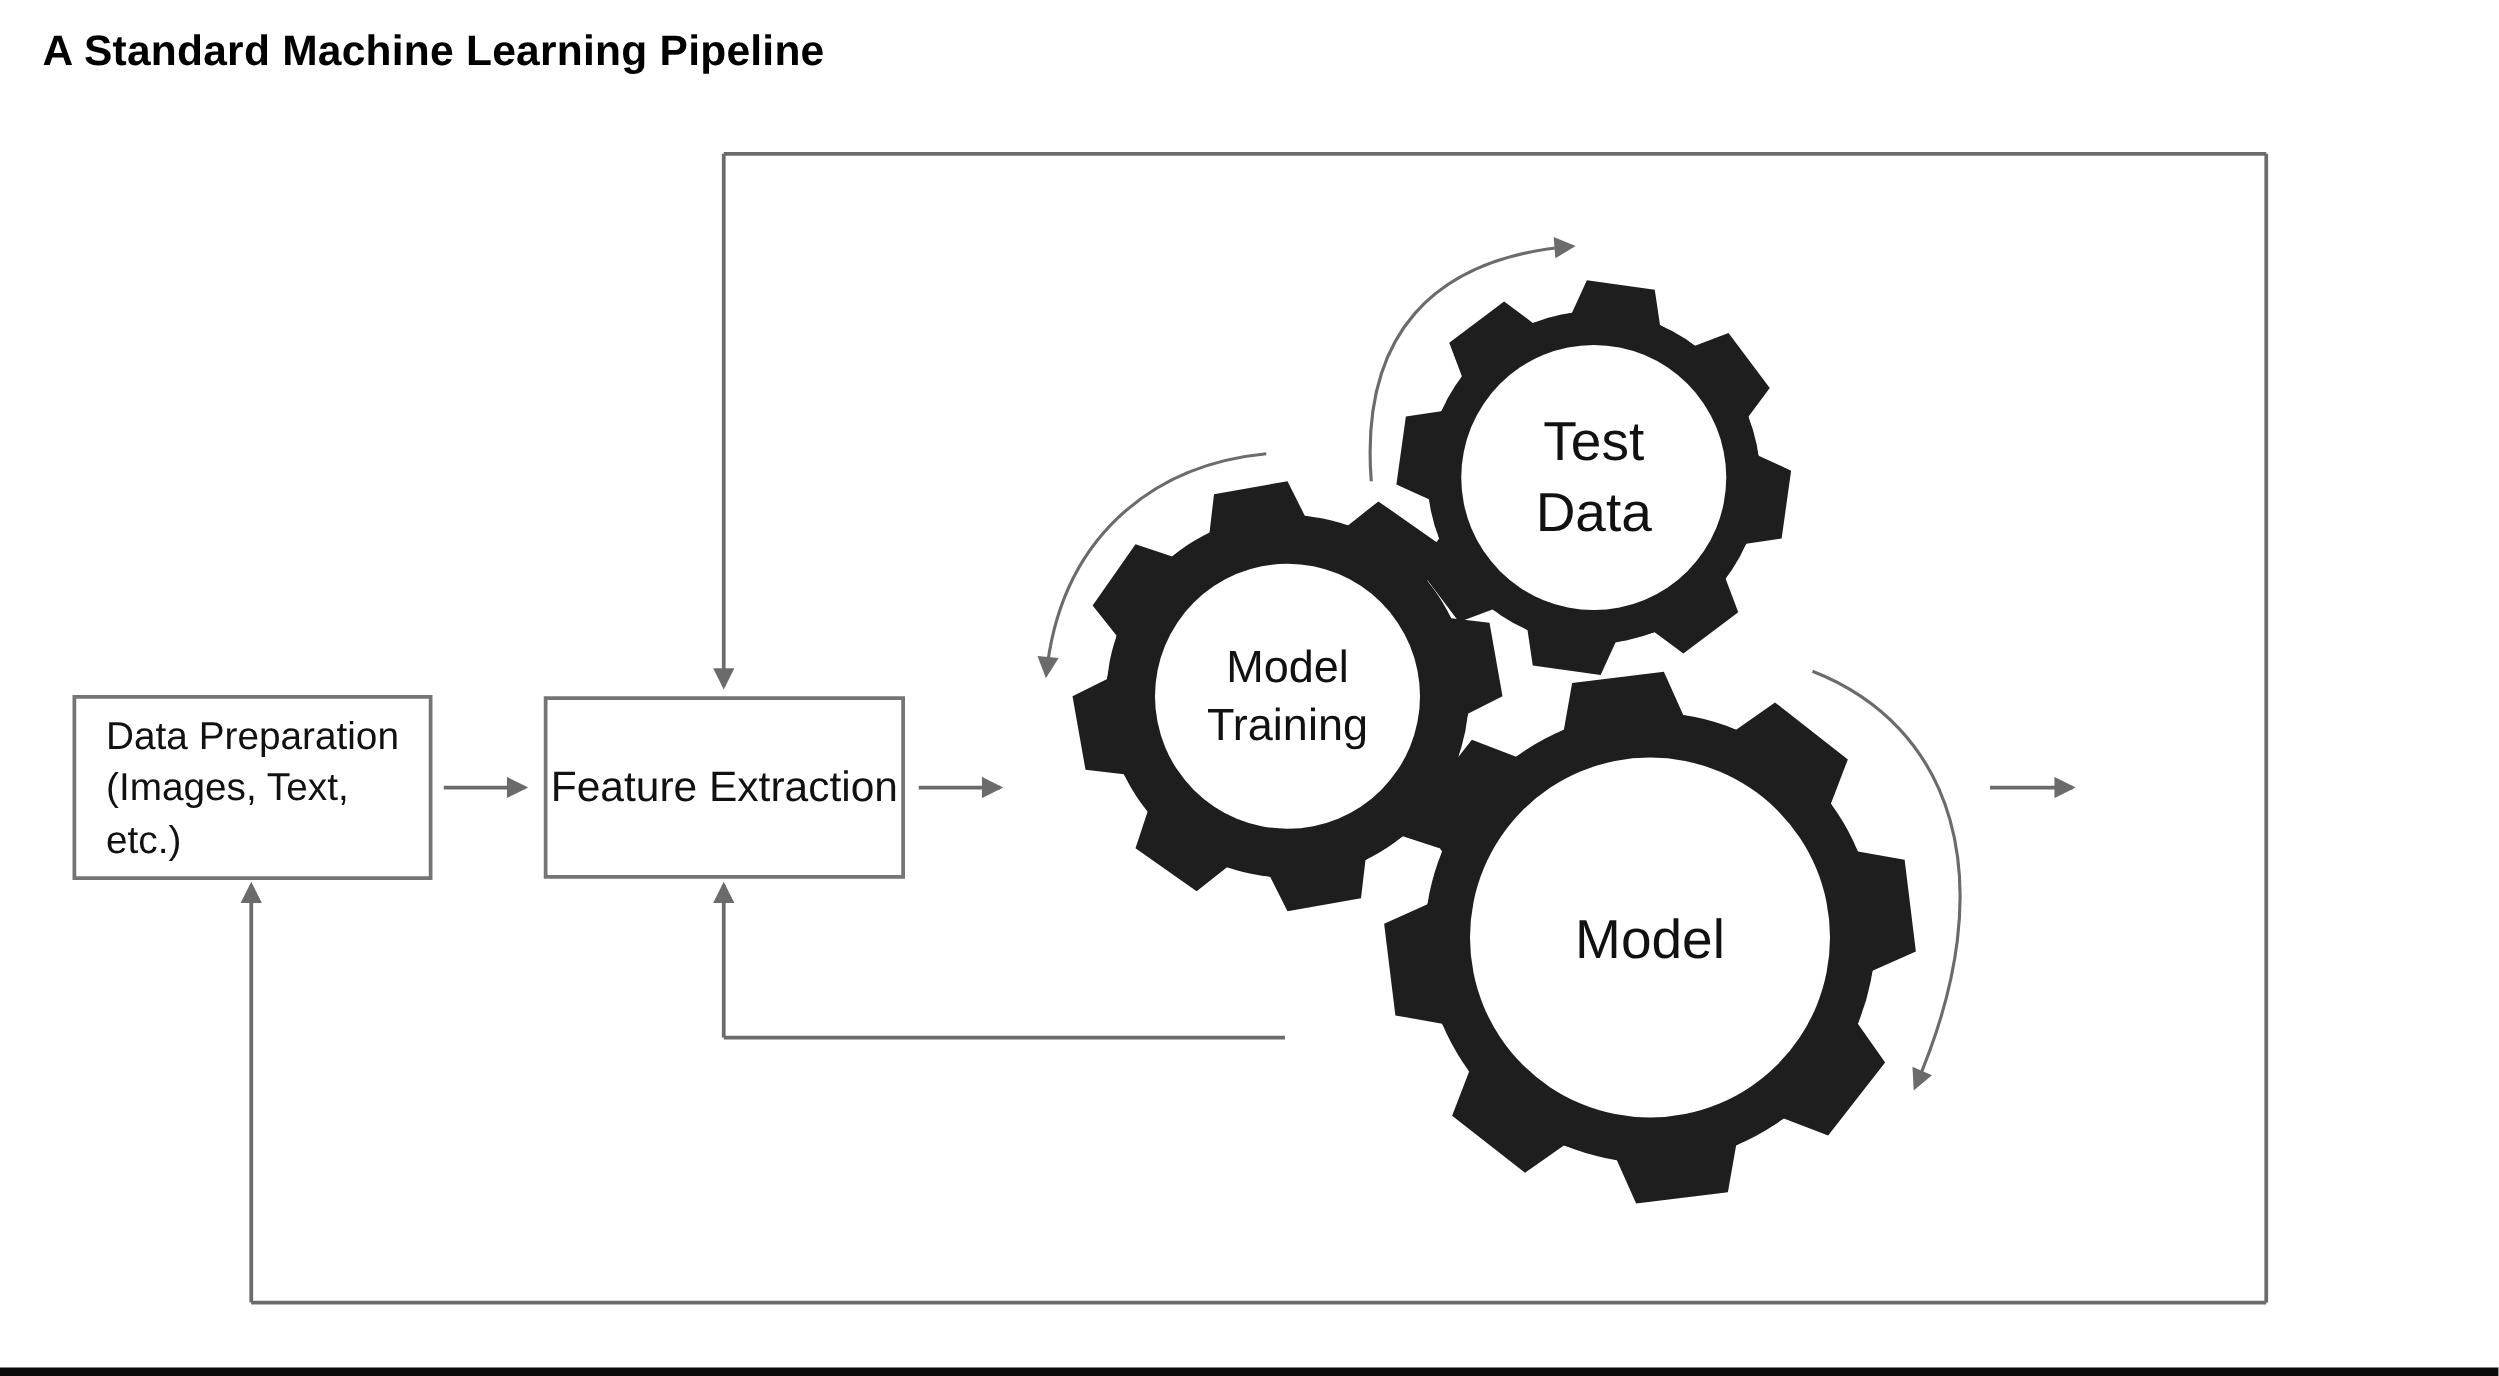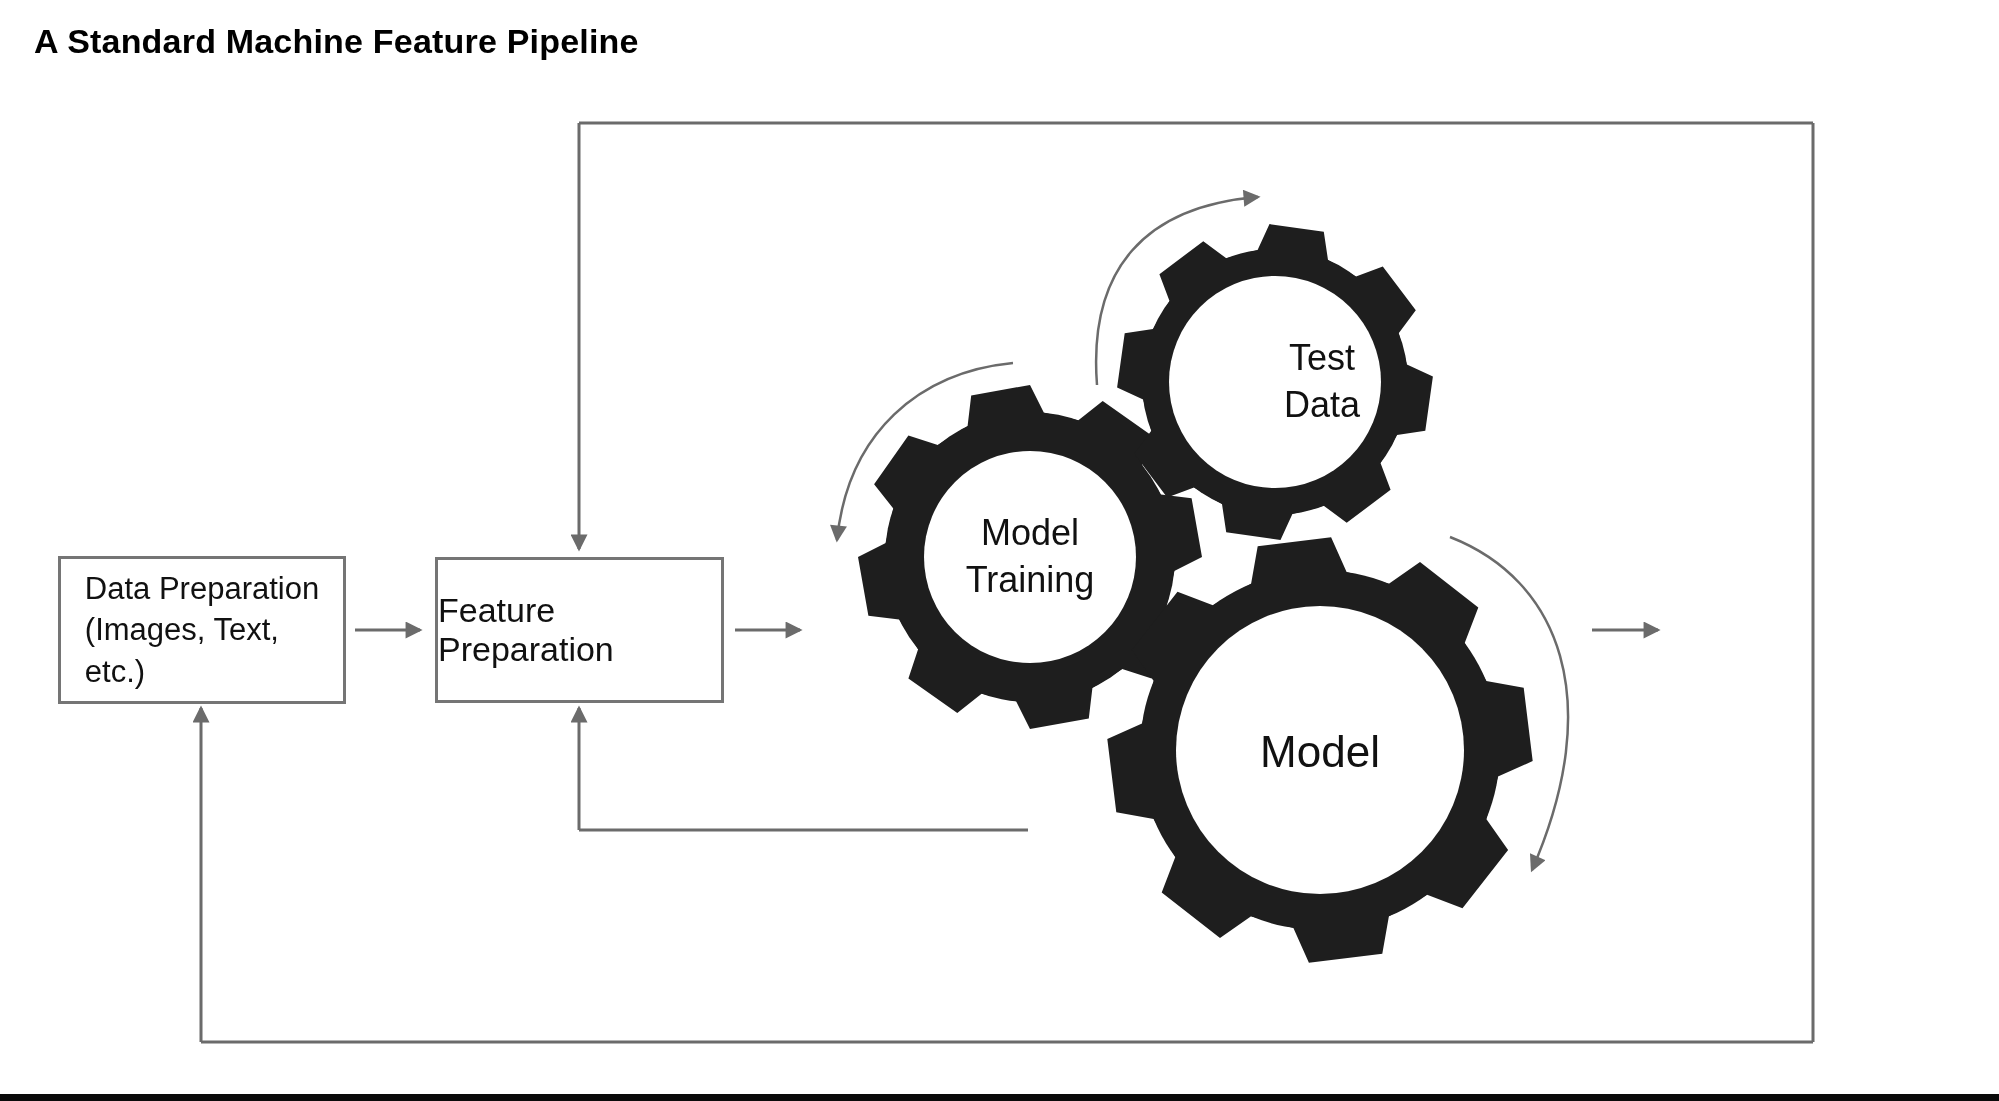--- a/index.html
+++ b/index.html
@@ -24,32 +24,32 @@
   .box.plain{border:3px solid var(--box_border,#757575);}
   .box.strong{border:5px solid var(--predictions_border,#4f4f4f);}
   #box-dp{left:58px;top:556px;width:288px;height:148px;font-size:31px;line-height:1.33;}
   #box-fe{left:435px;top:557px;width:289px;height:146px;font-size:34px;}
   #box-pred{left:1670px;top:554px;width:287px;height:150px;font-size:34px;font-weight:bold;}
   .gear-label{
     position:absolute;transform:translate(-50%,-50%);text-align:center;white-space:pre-line;
     color:#111;pointer-events:none;
   }
   #lbl-mt{left:1030px;top:557px;font-size:36px;line-height:1.3;}
-  #lbl-td{left:1275px;top:382px;font-size:36px;line-height:1.3;margin-left:47px;}
+  #lbl-td{left:1275px;top:382px;font-size:44px;line-height:1.3;}
   #lbl-model{left:1320px;top:752px;font-size:44px;}
   .bottom-bar{
     position:absolute;left:0;top:1094px;width:1999px;height:7px;background:var(--bottom_bar,#0a0a0a);
   }
 </style>
 </head>
 <body>
 
 <div class="stage" style="--text: #111111; --line: #6b6b6b; --gear: #1e1e1e; --box_border: #757575; --predictions_border: #4f4f4f; --bottom_bar: #0a0a0a;">
 
-  <div class="title">A Standard Machine Feature Pipeline</div>
+  <div class="title">A Standard Machine Learning Pipeline</div>
 
   <svg class="diagram" width="1999" height="1101" viewBox="0 0 1999 1101">
     <defs>
       <marker id="arr" viewBox="0 0 10 10" refX="8.5" refY="5" markerWidth="20" markerHeight="17" orient="auto-start-reverse" markerUnits="userSpaceOnUse">
         <path class="arrowhead" d="M0 0 L10 5 L0 10 Z"></path>
       </marker>
     </defs>
 
     <g>
       <path class="flow" d="M1813 123 V1042"></path>
@@ -91,21 +91,21 @@
         <circle class="gear-hole" cx="1320" cy="750" r="144"></circle>
       </g>
   </svg>
 
   <div class="box plain" id="box-dp">
     <span>Data Preparation
 (Images, Text,
 etc.)</span>
   </div>
   <div class="box plain" id="box-fe">
-    <span>Feature Preparation</span>
+    <span>Feature Extraction</span>
   </div>
 
   <div class="gear-label" id="lbl-mt">Model
 Training</div>
   <div class="gear-label" id="lbl-td">Test
 Data</div>
   <div class="gear-label" id="lbl-model">Model</div>
 
   <div class="bottom-bar"></div>
 </div>

